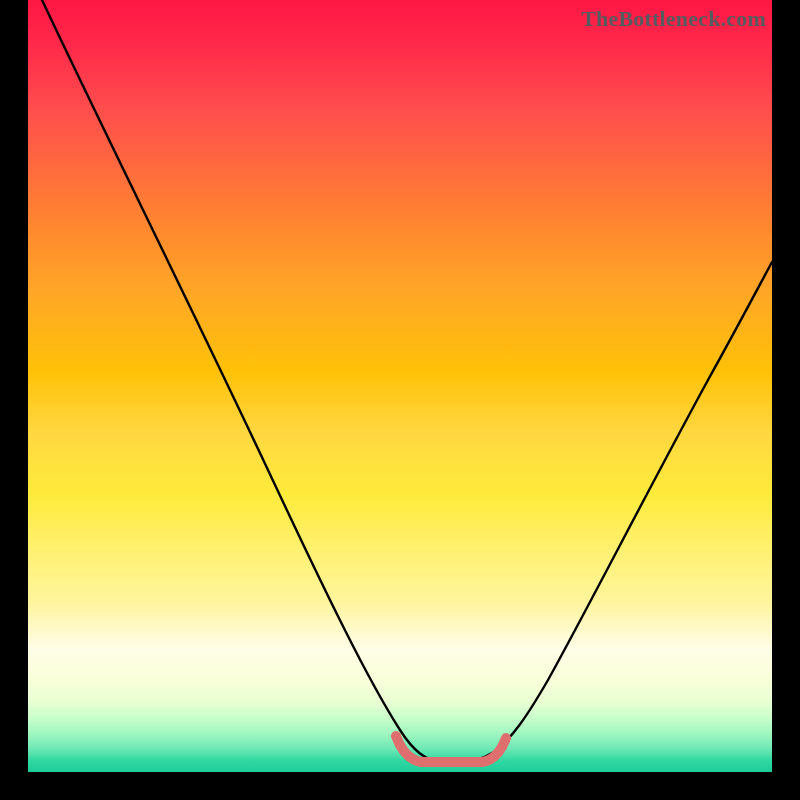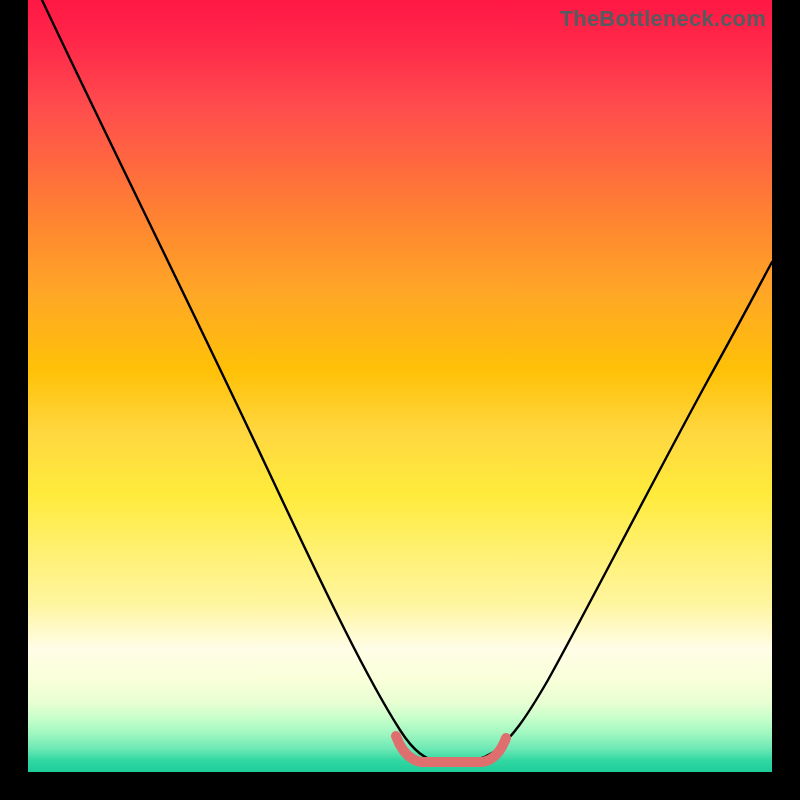--- a/index.html
+++ b/index.html
@@ -40,21 +40,21 @@
       #a0f7c0 95%,
       #6de8b5 97%,
       #31d8a2 98.5%,
       #1ecc9b 100%
     );
   }
   .watermark {
     position: absolute;
     top: 6px;
     right: 34px;
-    font-family: Liberation Sans, sans-serif;
+    font-family: Liberation Serif, serif;
     font-size: 22px;
     font-weight: 600;
     color: #555b5e;
     letter-spacing: 0.2px;
     user-select: none;
   }
   svg.curves {
     position: absolute;
     left: 0; top: 0;
     width: 100%; height: 100%;

